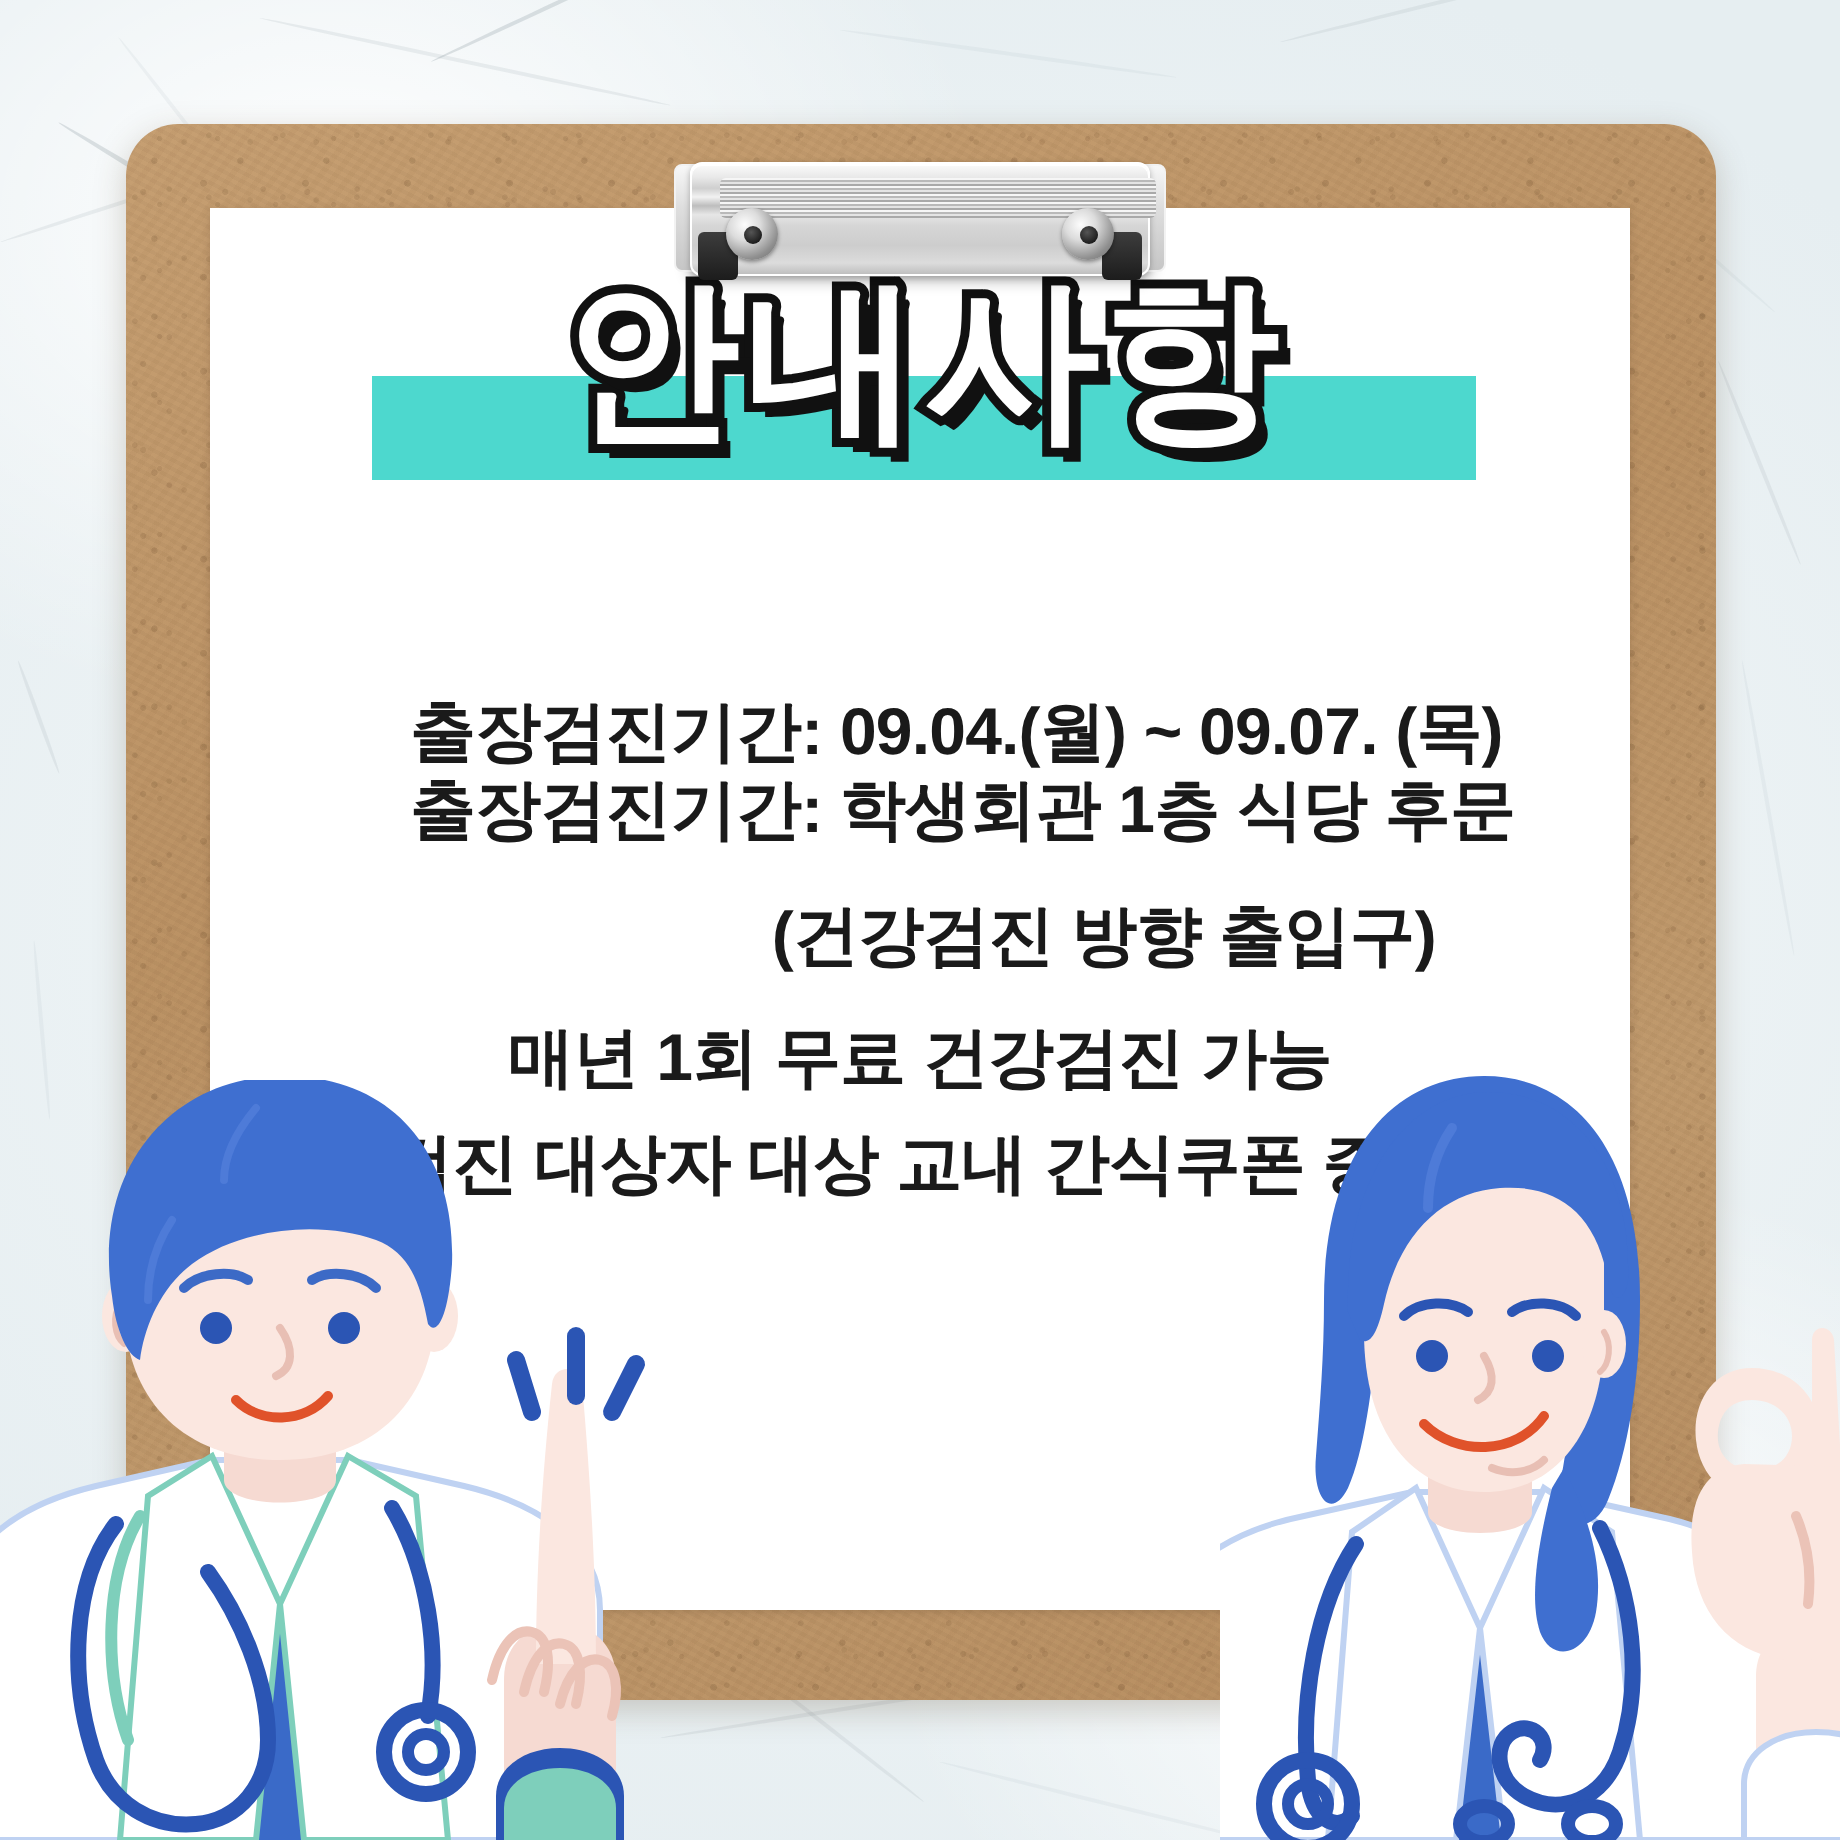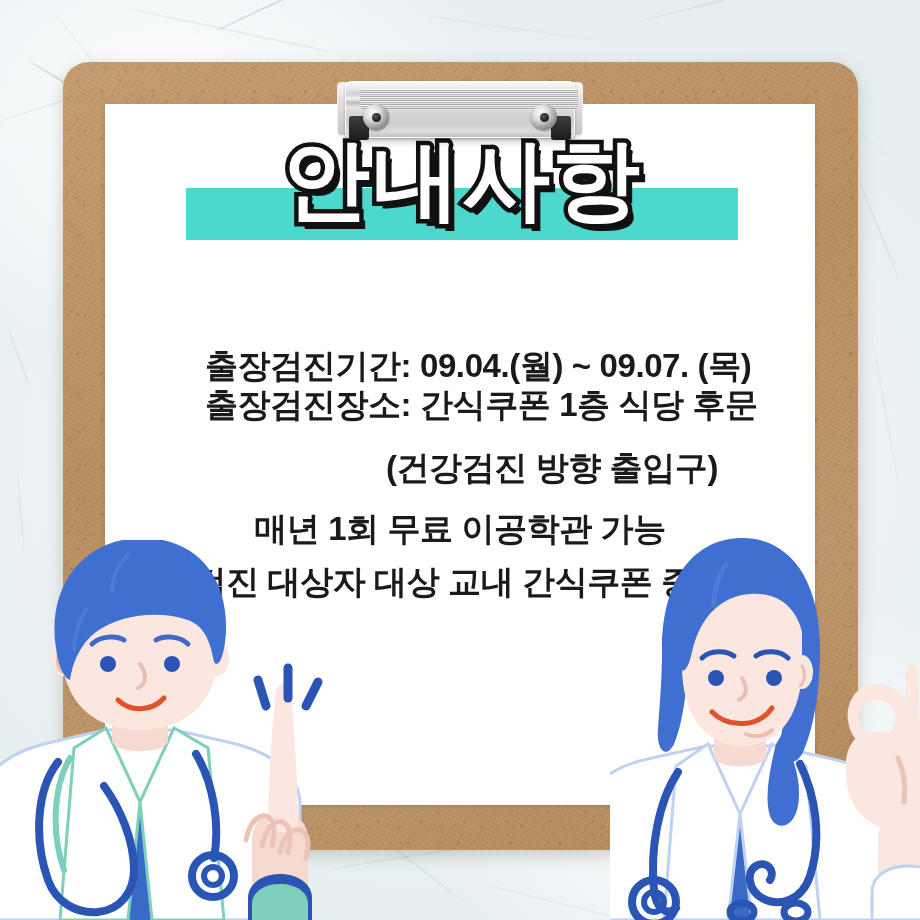--- a/index.html
+++ b/index.html
@@ -162,23 +162,23 @@
   </div>
 
   <div class="paper"></div>
 
   <div class="title-band" style="background:#4DD8CE;">
     <div class="title-text">안내사항</div>
   </div>
 
   <div class="body-block">
     <div class="line l1">출장검진기간: 09.04.(월) ~ 09.07. (목)</div>
-    <div class="line l2">출장검진장소: 간식쿠폰 1층 식당 후문</div>
+    <div class="line l2">출장검진기간: 학생회관 1층 식당 후문</div>
     <div class="line l3">(건강검진 방향 출입구)</div>
-    <div class="line l4">매년 1회 무료 이공학관 가능</div>
+    <div class="line l4">매년 1회 무료 건강검진 가능</div>
     <div class="line l5">검진 대상자 대상 교내 간식쿠폰 증정</div>
   </div>
 
   <div class="clip-wrap">
     <div class="clip-shadow"></div>
     <div class="clip-side left"></div>
     <div class="clip-side right"></div>
     <div class="clip-plate">
       <div class="clip-ridges"></div>
     </div>

